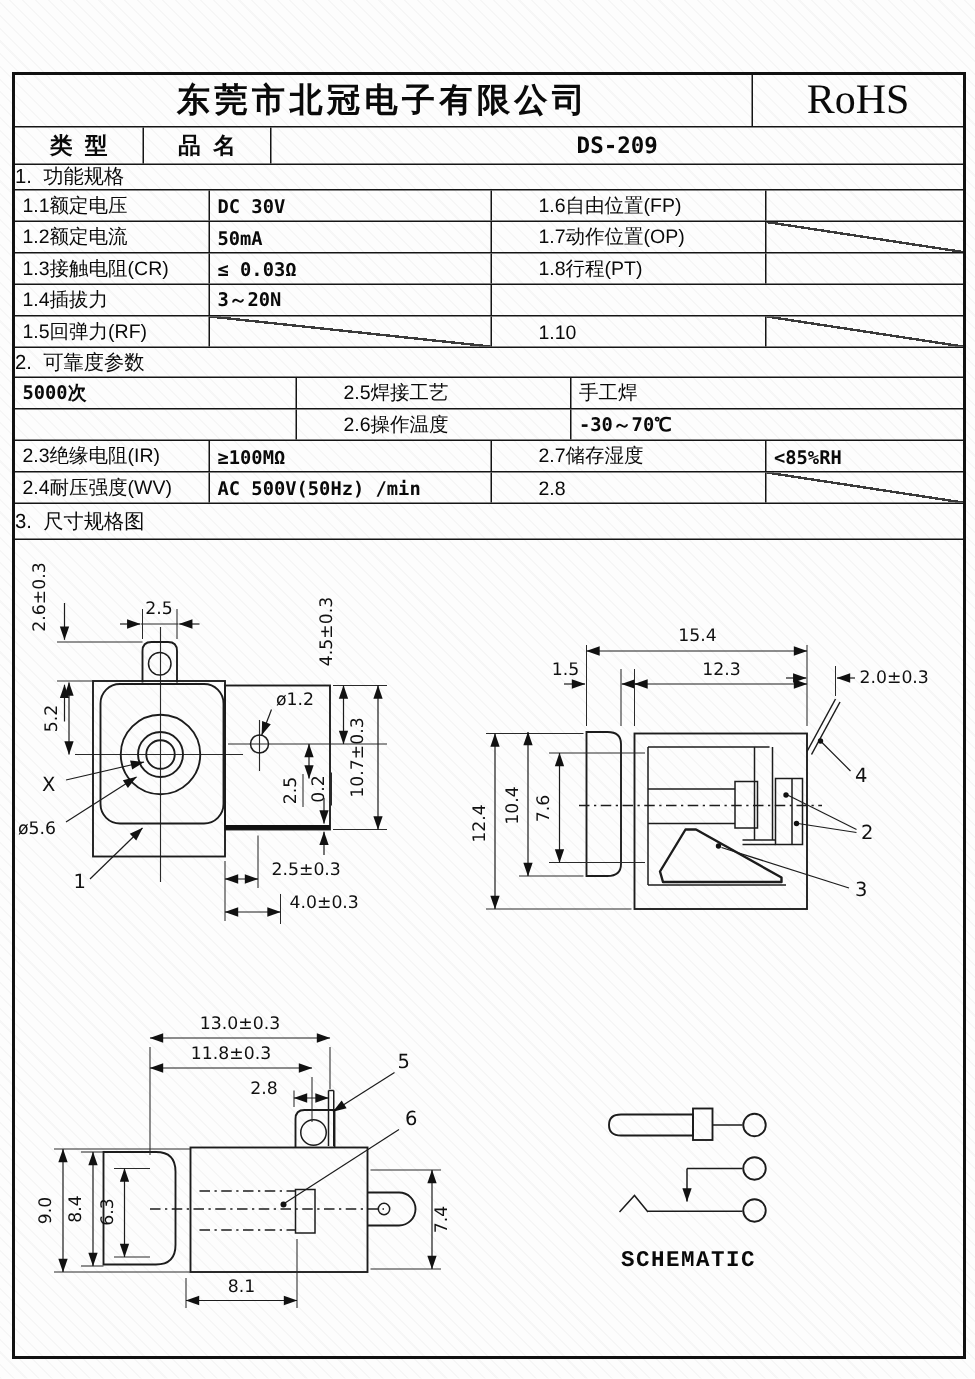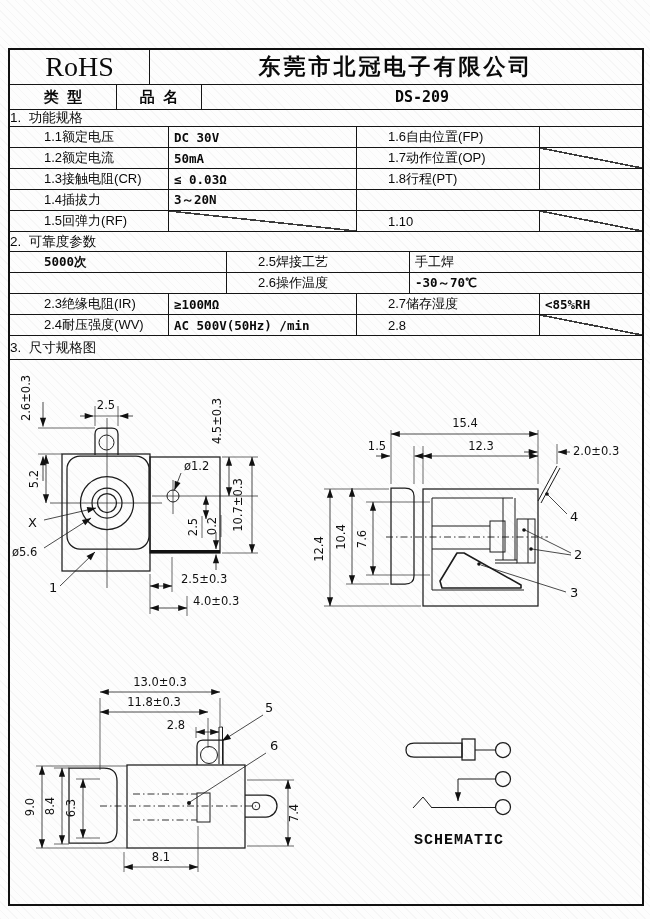--- a/index.html
+++ b/index.html
@@ -6,28 +6,28 @@
   body{width:650px;height:919px;font-family:"Liberation Sans",sans-serif;}
   .page{position:relative;width:650px;height:919px;background-color:#fdfdfd;overflow:hidden;
         background-image:repeating-linear-gradient(45deg, rgba(120,120,120,0.05) 0px, rgba(120,120,120,0.05) 1px, transparent 1px, transparent 6px);}
   .frame{position:absolute;left:8px;top:48px;width:636px;height:858px;border:2px solid #111;box-sizing:border-box;display:flex;flex-direction:column;}
   .row{display:flex;border-bottom:1.5px solid #151515;box-sizing:border-box;flex-shrink:0;}
   .cell{border-right:1.5px solid #151515;box-sizing:border-box;display:flex;align-items:center;padding:0 5px;overflow:hidden;white-space:pre;}
   .cell:last-child{border-right:none;}
   .h-company{height:35px;}
   .h-type{height:25px;}
   .h-t1{height:17px;}
-  .h-data{height:21px;padding-left:29px;}
+  .h-data{height:21px;}
   .h-t2{height:20px;}
   .h-t3{height:24px;}
   .cw1{width:492px;justify-content:center;}
   .cw2{flex:1;justify-content:center;}
   .company{font-size:22px;font-weight:bold;letter-spacing:3px;color:#0a0a0a;}
   .rohs{font-family:"Liberation Serif",serif;font-size:28px;color:#0a0a0a;}
-  .hw1{width:107px;justify-content:center;}
+  .hw1{width:86px;justify-content:center;}
   .hw2{width:147px;justify-content:center;}
   .hw3{width:85px;justify-content:center;}
   .hw4{flex:1;justify-content:center;}
   .hlabel{font-size:15px;font-weight:bold;color:#0a0a0a;}
   .hval{font-size:15px;font-weight:bold;color:#0a0a0a;}
   .mono{font-family:"DejaVu Sans Mono",monospace;}
   .sect-title{font-size:13.5px;color:#0a0a0a;padding-left:0;display:flex;align-items:center;white-space:pre;}
   .w1{width:130px;}
   .w2{width:188px;}
   .w3{width:157px;margin-left:26px;}
@@ -49,22 +49,22 @@
   text.cap{font-family:"Liberation Mono",monospace;font-size:15px;font-weight:bold;fill:#0a0a0a;letter-spacing:1px;}
   .dot{fill:#111;stroke:none;}
 </style>
 </head>
 <body>
 
 <div class="page">
   <div class="frame">
 
     <div class="row h-company">
+      <div class="cell cw1 company">东莞市北冠电子有限公司</div>
       <div class="cell cw2 rohs">RoHS</div>
-      <div class="cell cw1 company">东莞市北冠电子有限公司</div>
     </div>
 
     <div class="row h-type">
       <div class="cell hw1 hlabel">类  型</div>
       <div class="cell hw3 hlabel">品  名</div>
       <div class="cell hw4 hval mono">DS-209</div>
     </div>
 
     <div class="row h-t1">
       <div class="sect-title">1.  功能规格</div>

